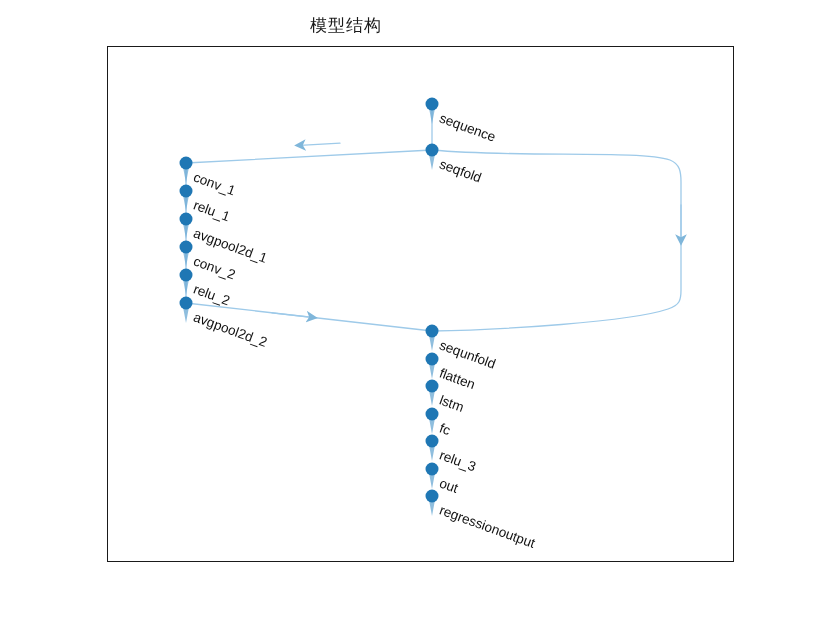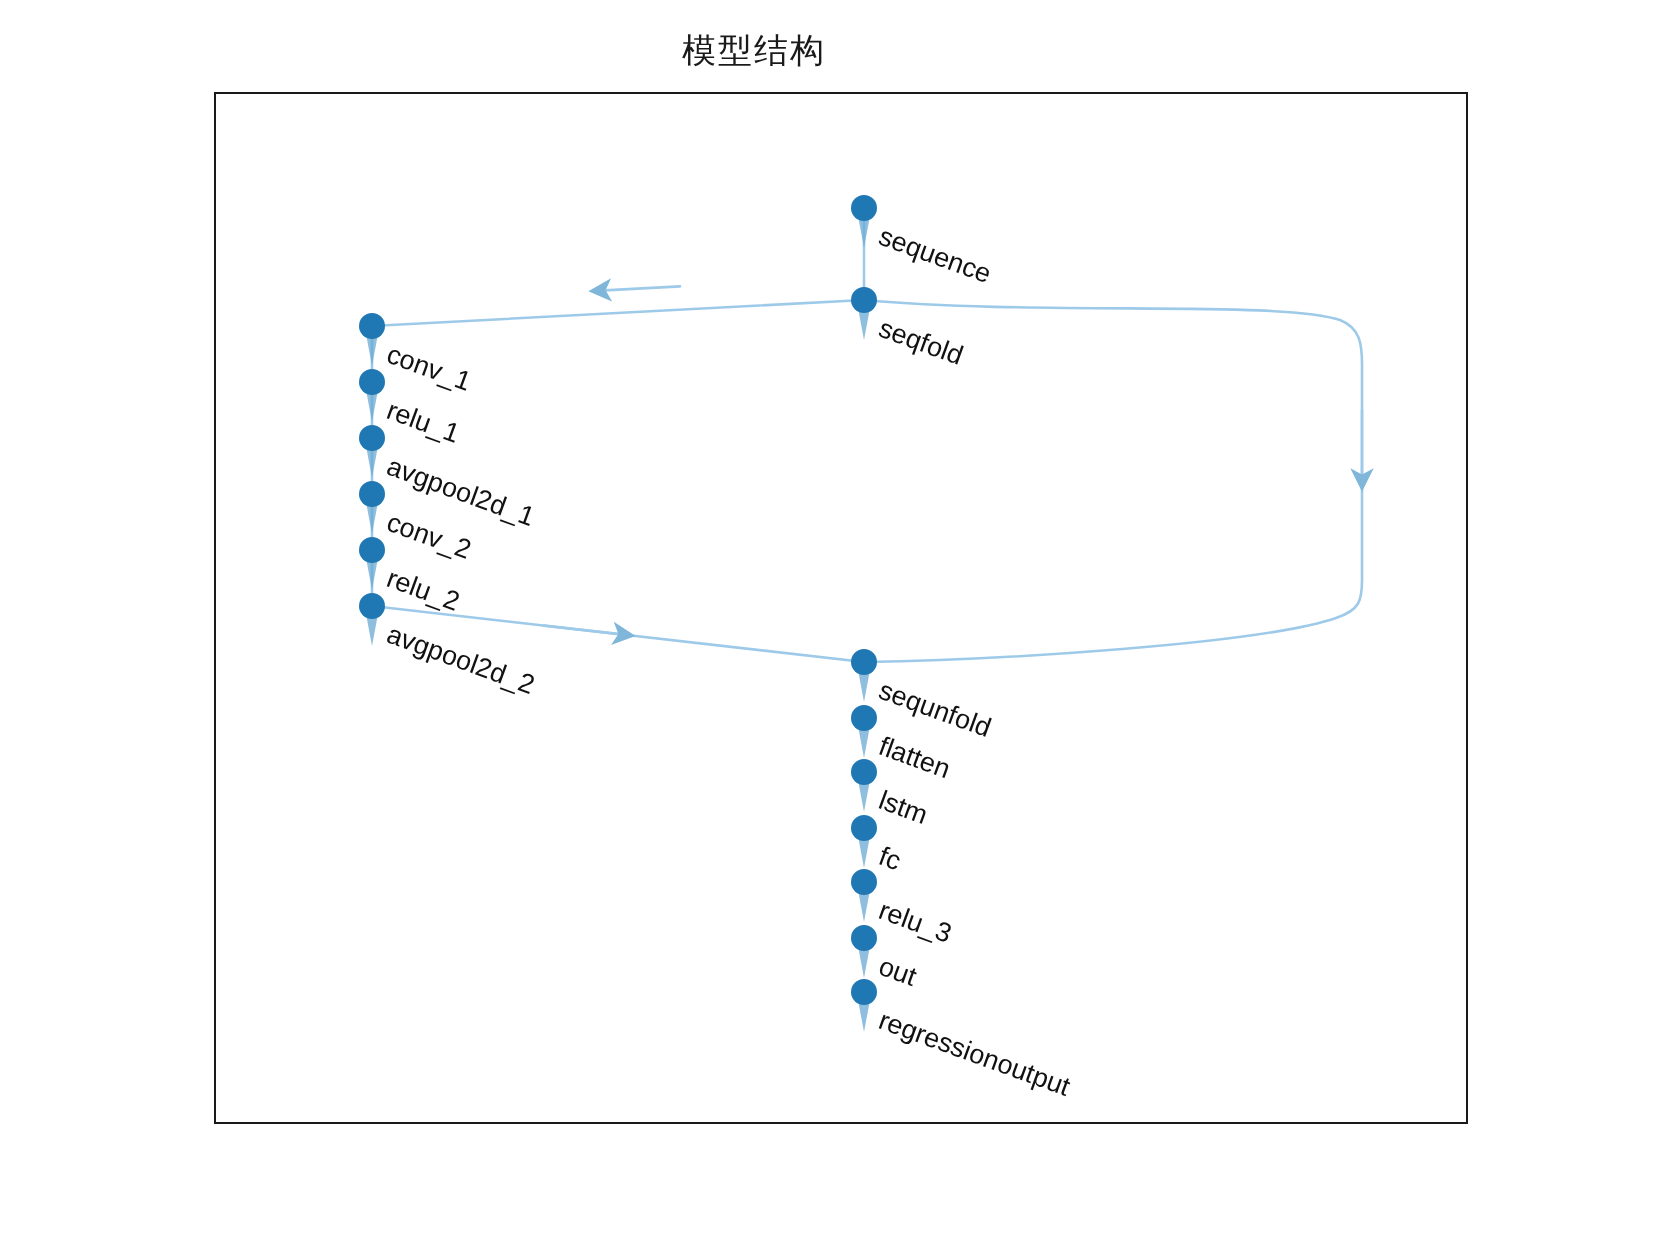--- a/index.html
+++ b/index.html
@@ -25,21 +25,20 @@
     position: absolute;
     left: 0;
     top: 14px;
     width: 692px;
     text-align: center;
     font-family: "DejaVu Sans", "Liberation Sans", sans-serif;
     font-size: 17px;
     color: #1a1a1a;
     letter-spacing: 1px;
     white-space: nowrap;
-    margin-left: 31px;
   }
   #axes {
     position: absolute;
     left: 107px;
     top: 46px;
     width: 627px;
     height: 516px;
     border: 1px solid #1a1a1a;
     background: #ffffff;
     box-sizing: border-box;

